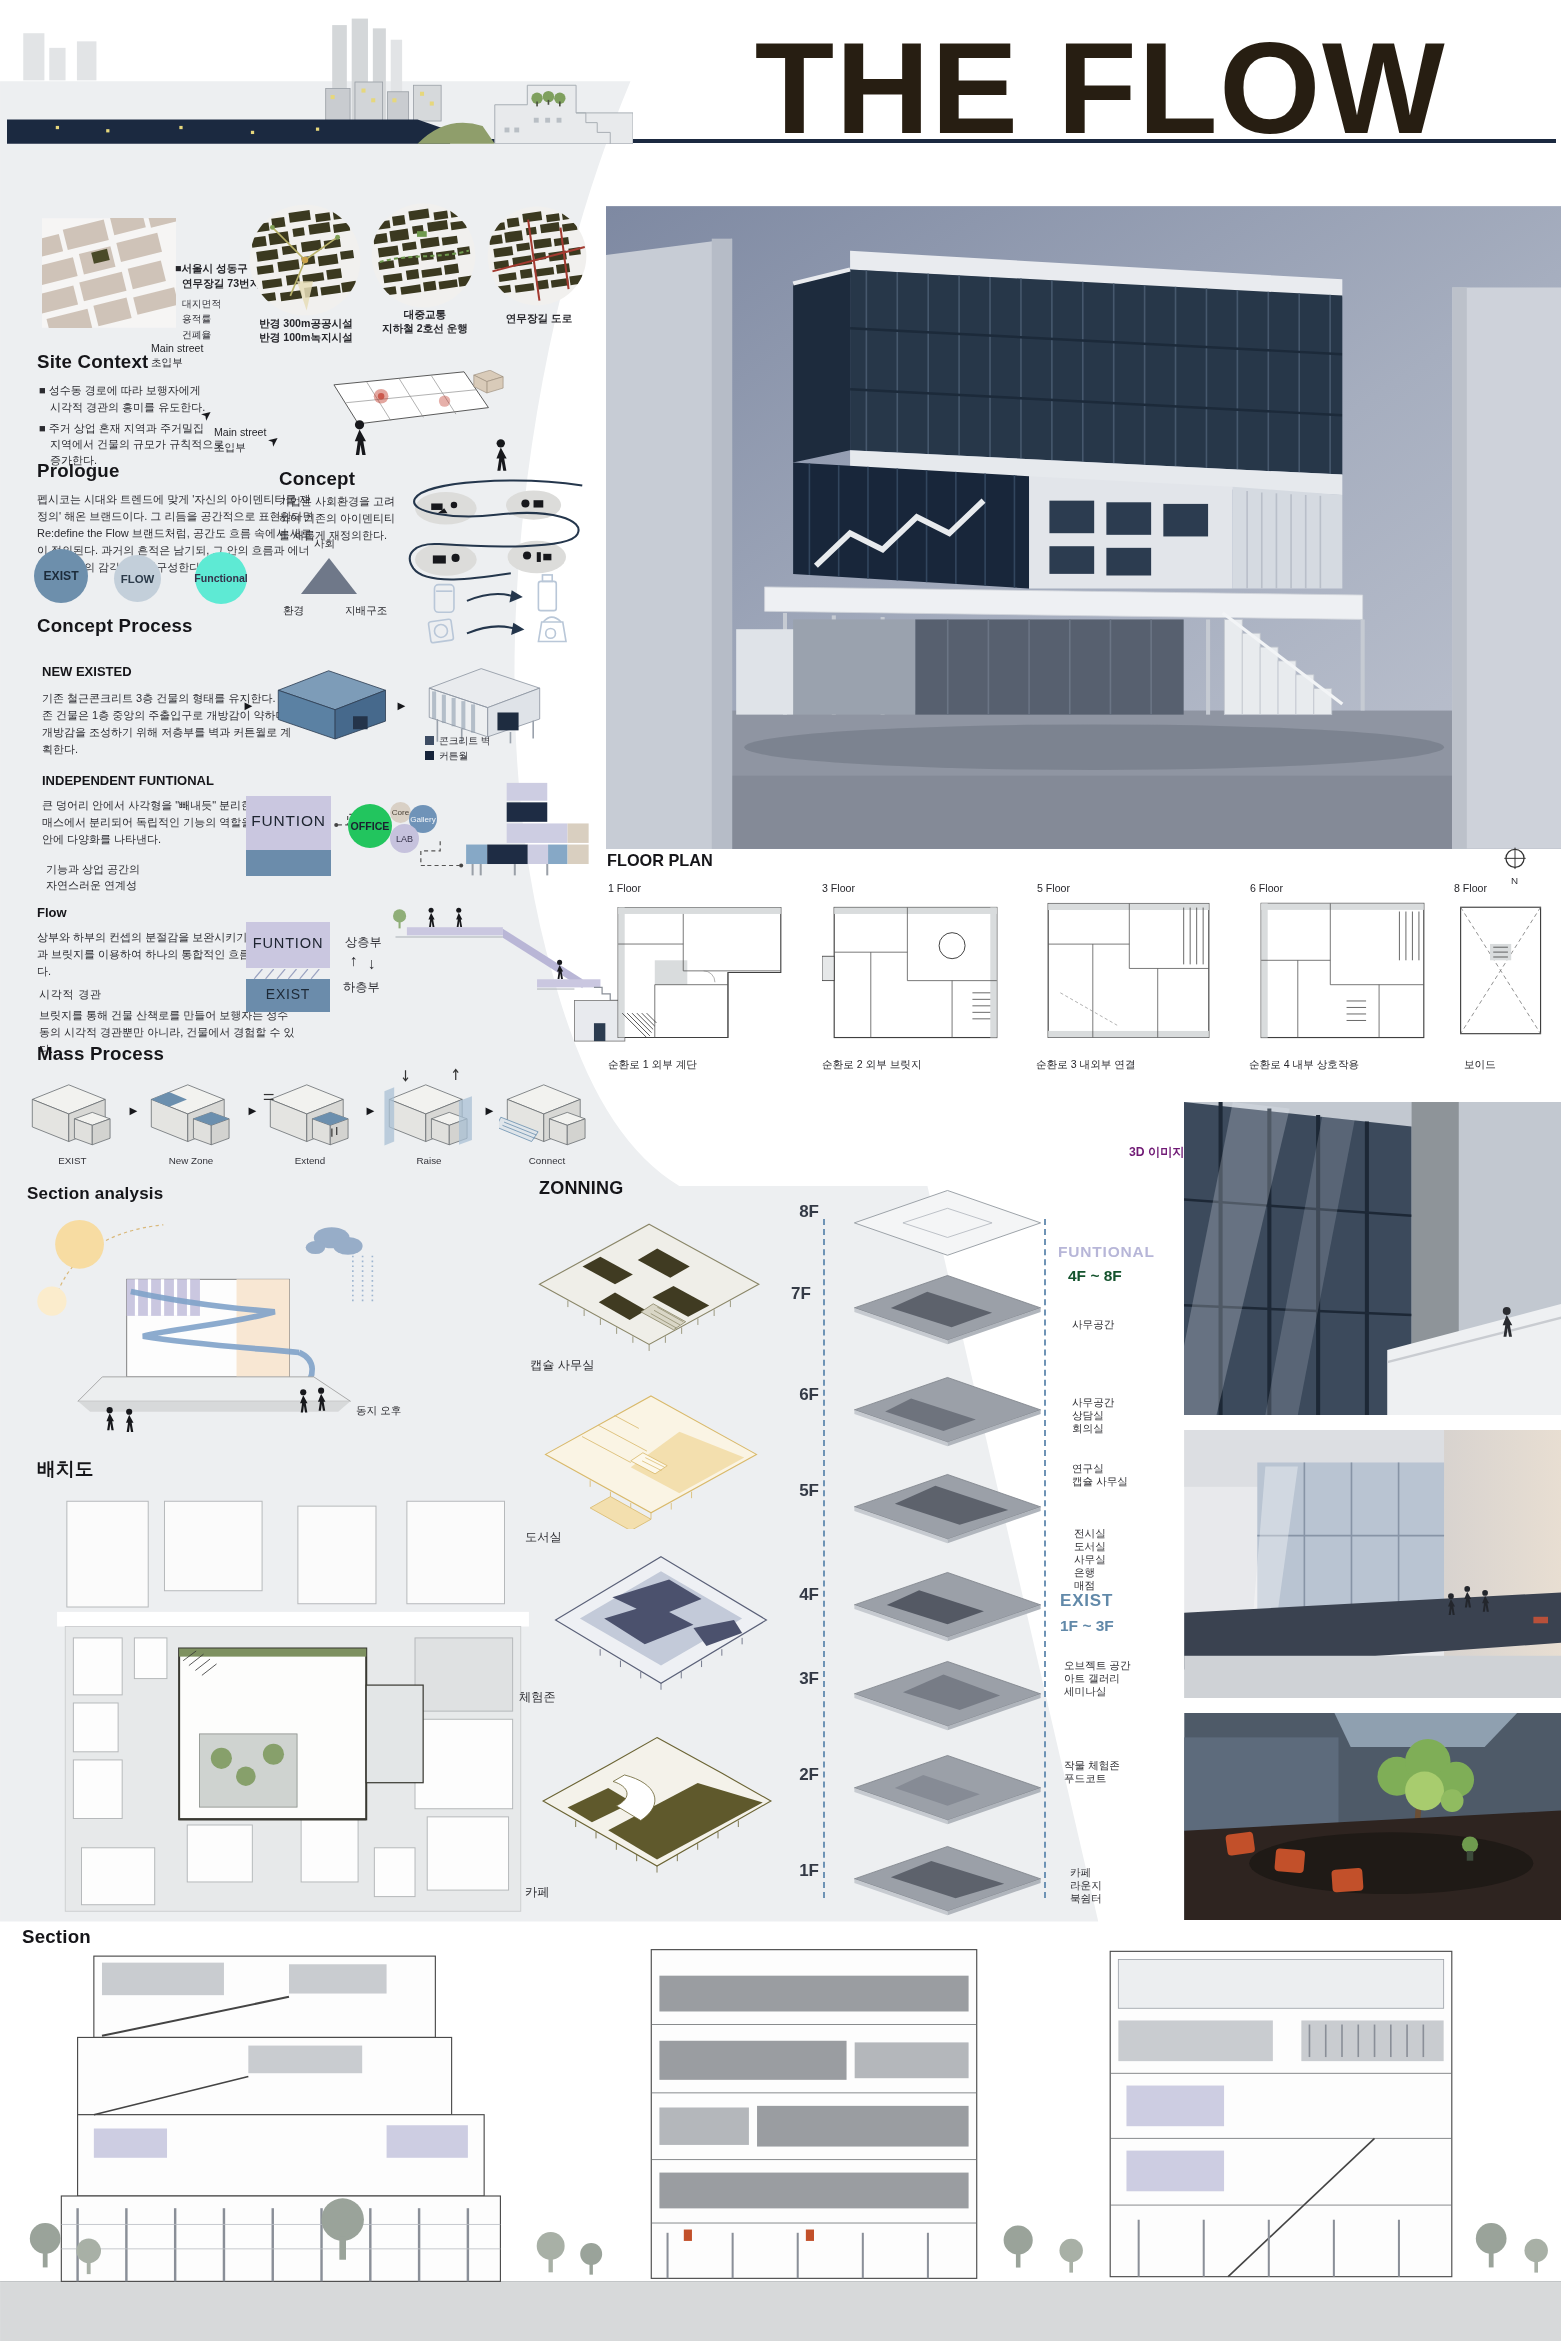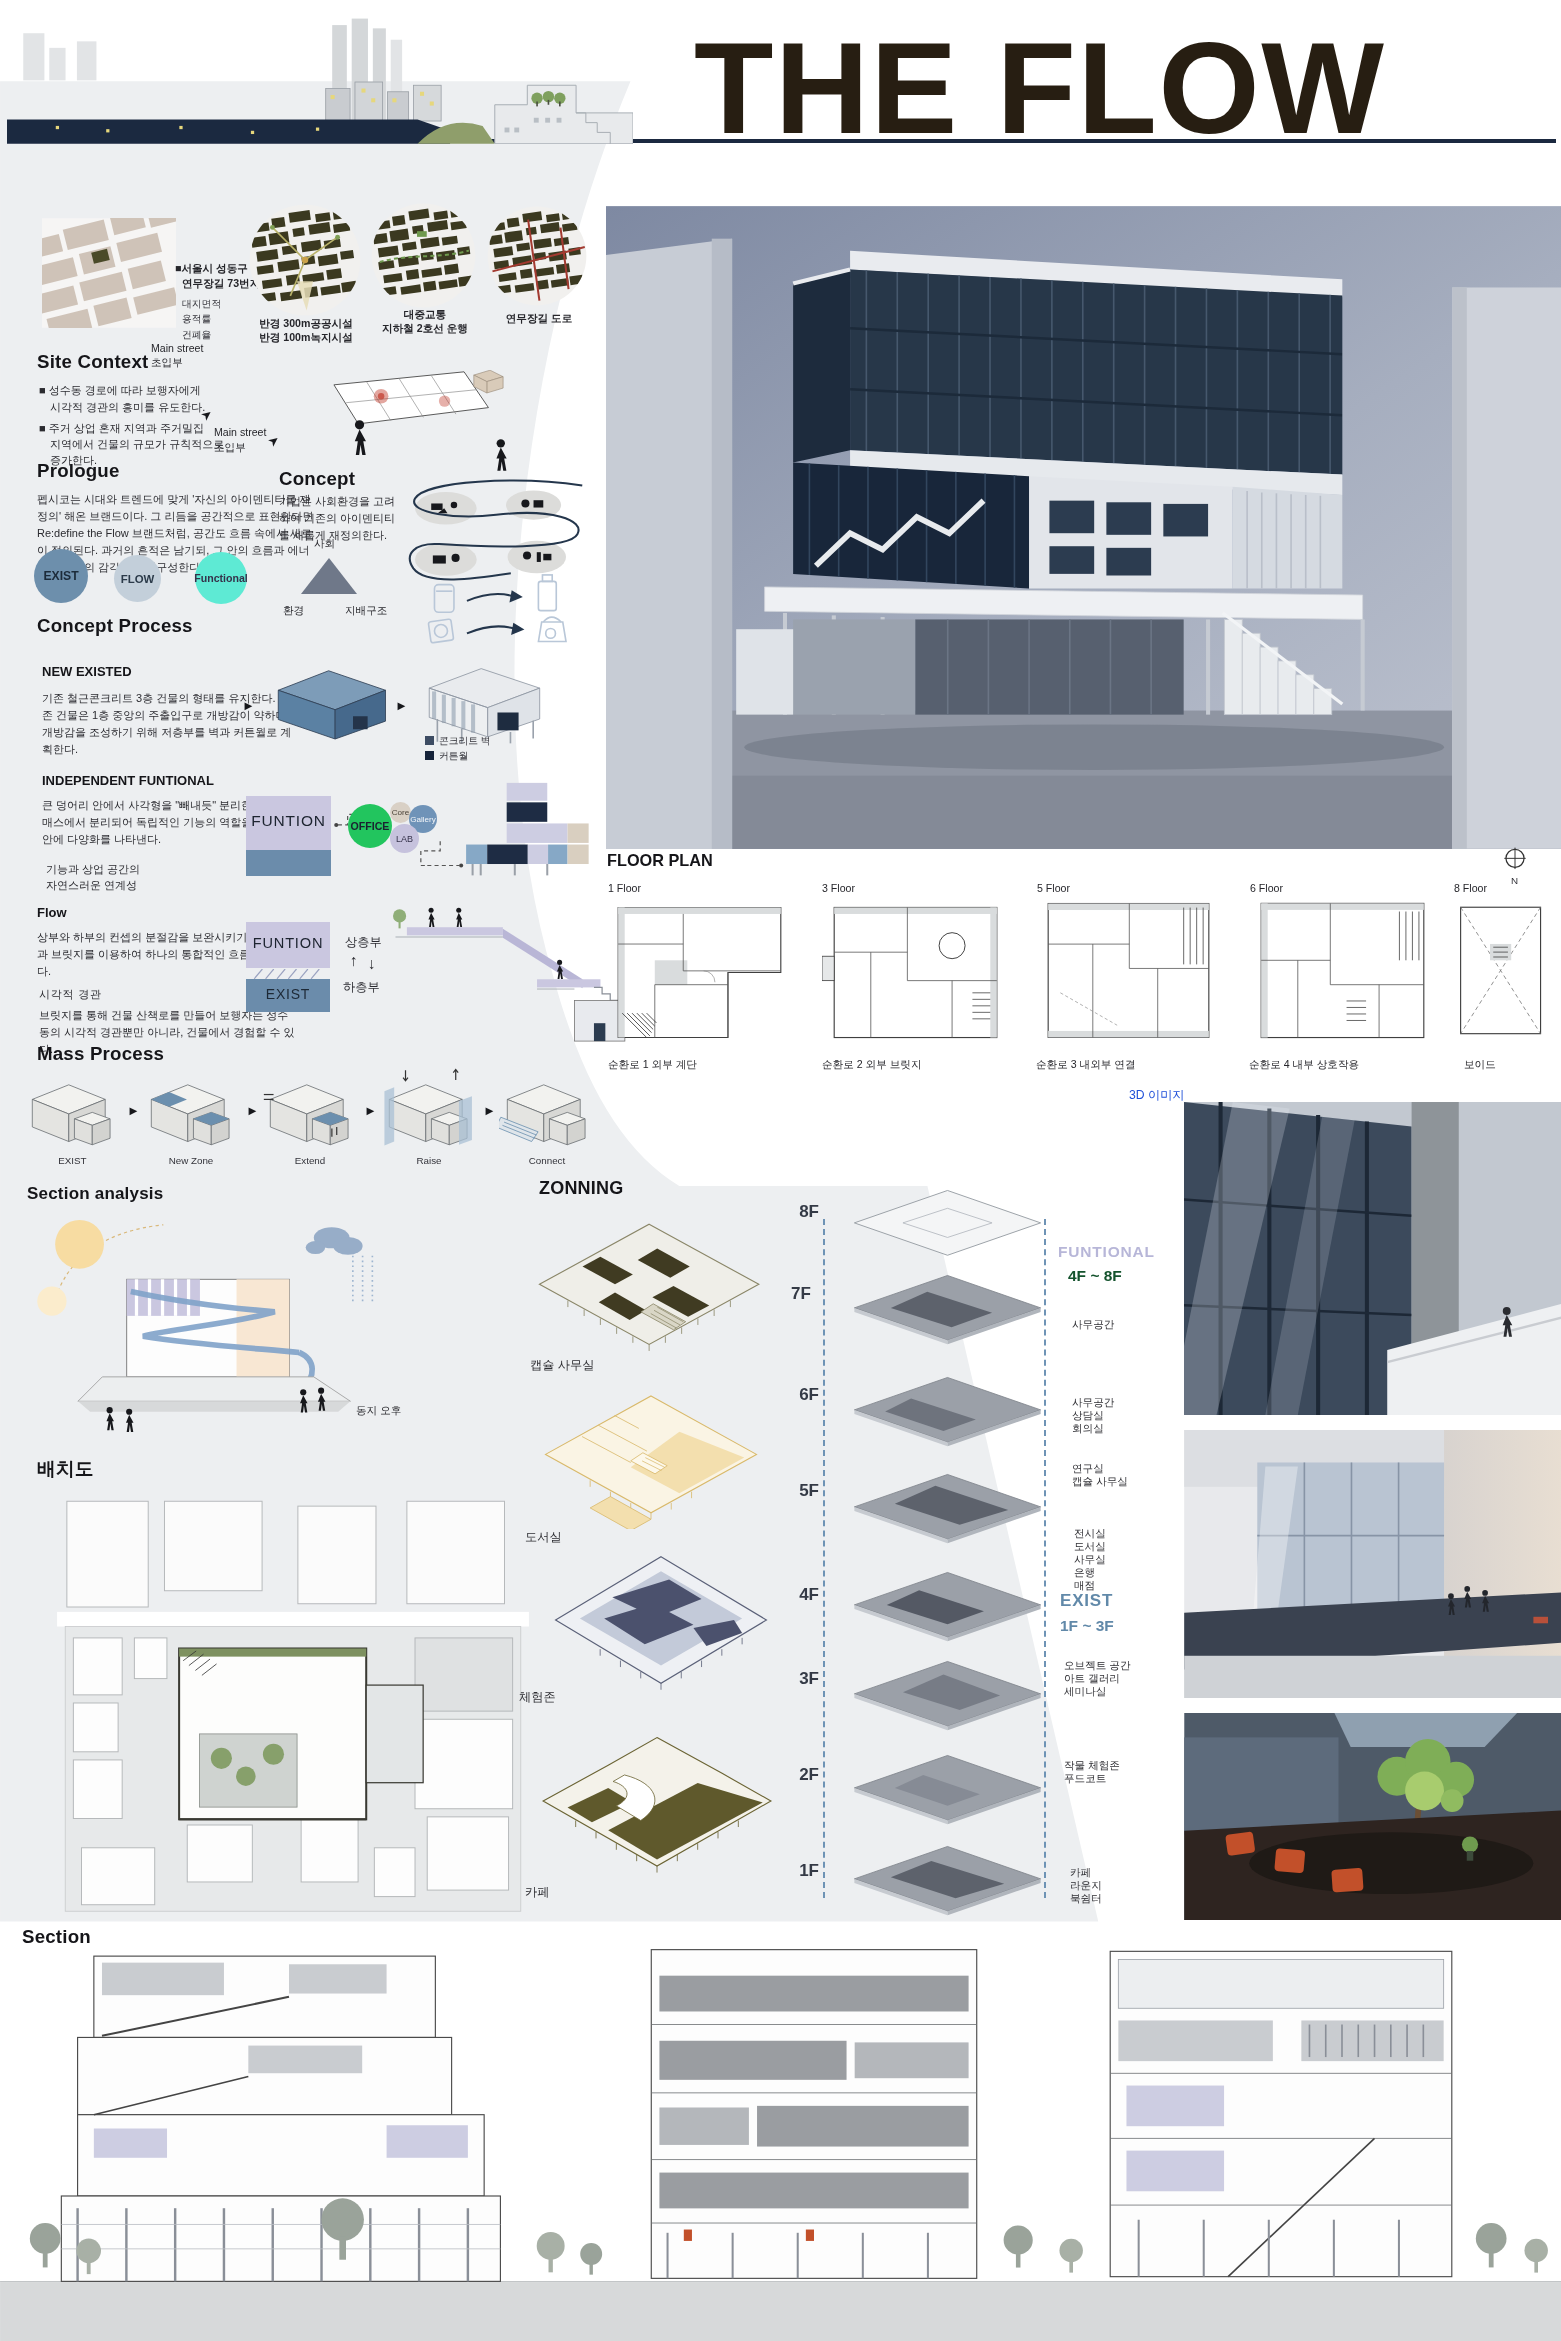--- a/index.html
+++ b/index.html
@@ -5,21 +5,21 @@
 *{margin:0;padding:0;box-sizing:border-box}
 html,body{background:#aab0b6}
 .poster{position:relative;width:1562px;height:2342px;background:#ffffff;overflow:hidden;margin:0 auto;font-family:"Liberation Sans","DejaVu Sans",sans-serif;color:#222}
 .abs{position:absolute}
 .h-big{font-size:18.7px;font-weight:800;color:#151519;letter-spacing:0.2px}
 .h-sub{font-size:13px;font-weight:800;color:#151519}
 .body-text{font-size:11px;line-height:1.55;color:#2b2b30}
 .cap{font-size:10.6px;color:#26262b}
 .small{font-size:9.8px;color:#33333a}
 .center{text-align:center}
-.right{text-align:left}
+.right{text-align:center}
 .circle{border-radius:50%;display:flex;align-items:center;justify-content:center}
 .title{font-size:130px;font-weight:900;letter-spacing:1.6px;color:#271e12;line-height:1}
 .subtitle{font-size:33px;font-weight:600;color:#221d19;letter-spacing:0.8px}
 .rule{background:#1b2940}
 .legend-sq{display:inline-block;width:9px;height:9px;margin-right:4.9px;vertical-align:-0.8px}
 .dashv{border-left:2.4px dashed #6e93b5}
 .annot{font-size:10.6px;line-height:13px;color:#2e2e33}
 .zlabel{font-size:17px;font-weight:600;color:#343a46}
 .arrow{color:#17181c;font-size:13px}
 svg{display:block}
@@ -994,21 +994,21 @@
 <div class="abs annot" style="left:1064px;top:1759px">
   <div>작물 체험존</div>
       <div>푸드코트</div>
 </div>
 <div class="abs annot" style="left:1070px;top:1866px">
   <div>카페</div>
       <div>라운지</div>
       <div>북쉼터</div>
 </div>
 
-<div class="abs" style="left:1129px;top:1087px;font-size:12.2px;font-weight:400;color:#1d4ed8">3D 이미지</div>
+<div class="abs" style="left:1129px;top:1144px;font-size:12.2px;font-weight:700;color:#701a75">3D 이미지</div>
 
 <svg class="abs" style="left:1184px;top:1102px" width="378" height="313" viewBox="0 0 465 385">
   <rect width="465" height="385" fill="#c2c8d0"></rect>
   <polygon points="0,0 280,30 280,385 0,385" fill="#3c4a5c"></polygon>
   <g stroke="#1d2836" stroke-width="5">
         <path d="M45,0 v385"></path>
         <path d="M105,8 v377"></path>
         <path d="M165,16 v369"></path>
         <path d="M225,24 v361"></path>
       </g>

